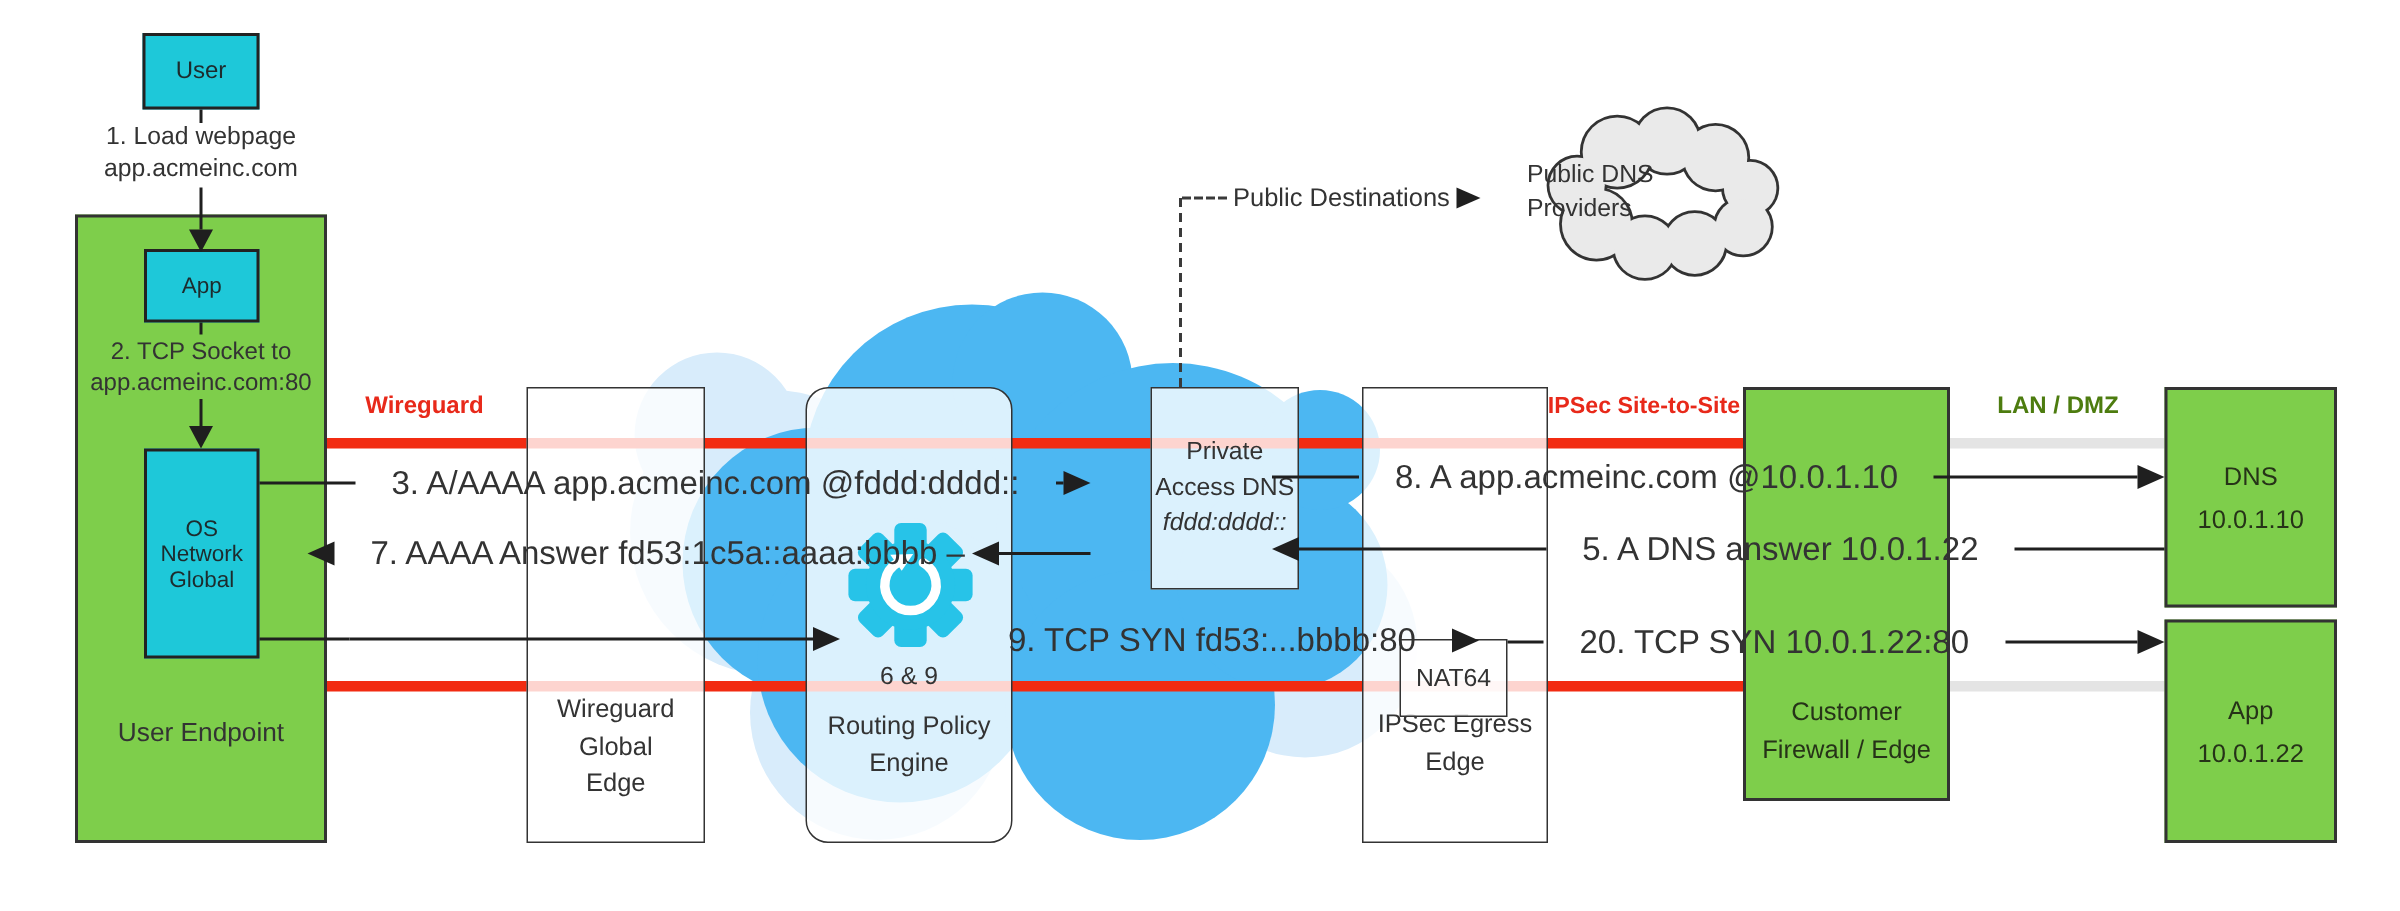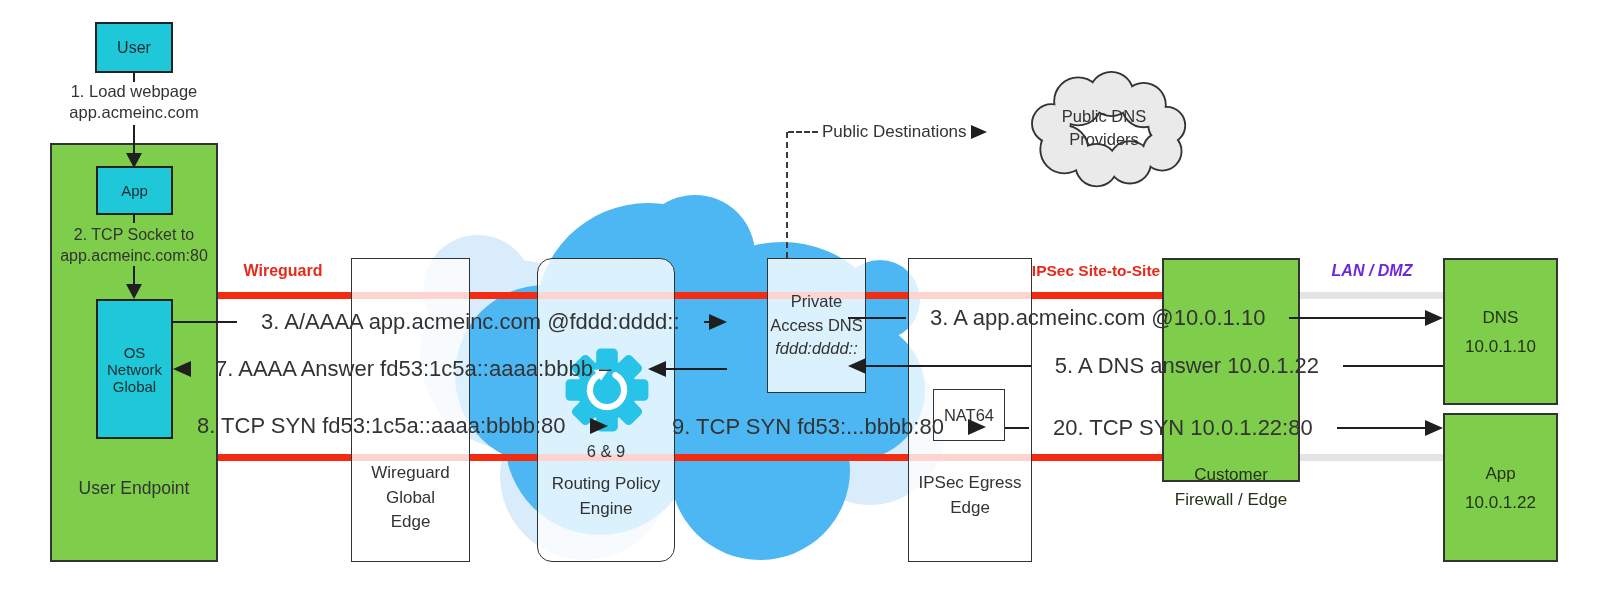--- a/index.html
+++ b/index.html
@@ -9,42 +9,42 @@
   
   .lobe{position:absolute;border-radius:50%;}
   .lobe.light{background:#d8ecfb;z-index:1;}
   .lobe.bright{background:#4cb7f2;z-index:2;}
   
   .tline{position:absolute;height:7px;z-index:3;}
   .tline.red{background:#f22b11;}
   .tline.gray{background:#e4e4e4;}
   .tlabel{position:absolute;z-index:6;font-weight:bold;font-size:16px;text-align:center;white-space:nowrap;}
   .tlabel.red{color:#e8291a;}
-  .tlabel.gray{color:#6d28d9;font-style:italic;}
+  .tlabel.gray{color:#4d7c0f;}
   
   .node{position:absolute;border:1.6px solid #333;background:rgba(255,255,255,0.80);z-index:4;box-sizing:border-box;}
   .green{position:absolute;border:2px solid #333;background:#7ece4b;z-index:4;box-sizing:border-box;}
   .cyan{position:absolute;border:2px solid #222;background:#1ec8d9;z-index:5;box-sizing:border-box;
         display:flex;align-items:center;justify-content:center;text-align:center;font-size:15px;color:#1d2b2d;}
   .nodelabel{position:absolute;left:0;width:100%;text-align:center;font-size:17px;line-height:24.5px;color:#333;}
   .centerflex{display:flex;flex-direction:column;align-items:center;justify-content:center;text-align:center;}
   
   .arrow{position:absolute;display:flex;align-items:center;height:26px;z-index:6;}
   .seg{border-top:2px solid #1f1f1f;height:0;}
   .seg.grow{flex:1;}
   .dseg{border-top:2px dashed #3a3a3a;height:0;}
   .alabel{font-size:22px;color:#333;white-space:nowrap;margin:0 24px;}
   .ah-r{width:0;height:0;border-top:8px solid transparent;border-bottom:8px solid transparent;border-left:18px solid #1f1f1f;}
   .ah-l{width:0;height:0;border-top:8px solid transparent;border-bottom:8px solid transparent;border-right:18px solid #1f1f1f;}
   .varrow{position:absolute;display:flex;flex-direction:column;align-items:center;width:16px;z-index:6;}
   .vseg{border-left:2px solid #1f1f1f;width:0;flex:1;}
   .ah-d{width:0;height:0;border-left:8px solid transparent;border-right:8px solid transparent;border-top:15px solid #1f1f1f;}
   .steptext{position:absolute;text-align:center;font-size:16.5px;line-height:21px;color:#333;z-index:6;white-space:nowrap;}
   .dashv{position:absolute;border-left:2px dashed #3a3a3a;width:0;z-index:6;}
-  .pubcloud-label{position:absolute;text-align:center;font-size:16.5px;line-height:23px;color:#333;z-index:7;}
+  .pubcloud-label{position:absolute;text-align:left;font-size:16.5px;line-height:23px;color:#333;z-index:7;}
   .italic{font-style:italic;}
   svg{display:block;}
 </style>
 </head>
 <body>
 
 <div class="canvas">
 
   <div class="lobe light" style="left:420px;top:260px;width:190px;height:190px;"></div>
   <div class="lobe light" style="left:423px;top:235px;width:110px;height:110px;"></div>
@@ -141,25 +141,25 @@
     <div class="italic">fddd:dddd::</div>
   </div>
 
   <div class="node" style="left:908px;top:258px;width:124px;height:304px;">
     <div class="nodelabel" style="top:212px;">
       <div>IPSec Egress</div>
       <div>Edge</div>
     </div>
   </div>
 
-  <div class="node centerflex" style="left:933px;top:389px;width:72px;height:52px;z-index:5;font-size:16.5px;">
+  <div class="node centerflex" style="left:933px;top:426px;width:72px;height:52px;z-index:5;font-size:16.5px;">
     <span>NAT64</span>
   </div>
 
-  <div class="green" style="left:1162px;top:258px;width:138px;height:224px;">
+  <div class="green" style="left:1162px;top:258px;width:138px;height:276px;">
     <div class="nodelabel" style="top:203px;color:#263318;">
       <div>Customer</div>
       <div>Firewall / Edge</div>
     </div>
   </div>
   <div class="green centerflex" style="left:1443px;top:258px;width:115px;height:147px;font-size:17px;line-height:29px;color:#263318;">
     <div>DNS</div>
     <div>10.0.1.10</div>
   </div>
   <div class="green centerflex" style="left:1443px;top:413px;width:115px;height:149px;font-size:17px;line-height:29px;color:#263318;">
@@ -208,46 +208,45 @@
 
   <div class="arrow" style="left:173px;top:309px;width:554px;">
     <div class="seg" style="width:64px;"></div>
     <div class="alabel">3. A/AAAA app.acmeinc.com @fddd:dddd::</div>
     <div class="seg grow"></div>
     <div class="ah-r"></div>
   </div>
 
   <div class="arrow" style="left:848px;top:305px;width:595px;">
     <div class="seg" style="width:58px;"></div>
-    <div class="alabel">3. A app.acmeinc.com @10.0.1.10</div>
+    <div class="alabel">8. A app.acmeinc.com @10.0.1.10</div>
     <div class="seg grow"></div>
     <div class="ah-r"></div>
   </div>
 
   <div class="arrow" style="left:848px;top:353px;width:595px;">
     <div class="ah-l"></div>
     <div class="seg grow"></div>
     <div class="alabel">5. A DNS answer 10.0.1.22</div>
     <div class="seg" style="width:100px;"></div>
   </div>
 
-  <div class="arrow" style="left:173px;top:356px;width:374px;">
+  <div class="arrow" style="left:173px;top:356px;width:374px;padding-left:32px;">
     <div class="ah-l"></div>
     <div class="seg grow"></div>
     <div class="alabel">7. AAAA Answer fd53:1c5a::aaaa:bbbb –</div>
   </div>
 
   <div class="arrow" style="left:648px;top:356px;width:79px;">
     <div class="ah-l"></div>
     <div class="seg grow"></div>
   </div>
 
   <div class="arrow" style="left:173px;top:413px;width:387px;">
     <div class="seg" style="width:60px;"></div>
-    <div class="alabel">8. TCP SYN fd53:1c5a::aaaa:bbbb:80</div>
     <div class="seg grow"></div>
     <div class="ah-r"></div>
   </div>
 
   <div class="arrow" style="left:648px;top:414px;width:285px;">
     <div class="seg" style="width:24px;"></div>
     <div class="alabel">9. TCP SYN fd53:...bbbb:80</div>
     <div class="seg grow"></div>
     <div class="ah-r"></div>
   </div>

